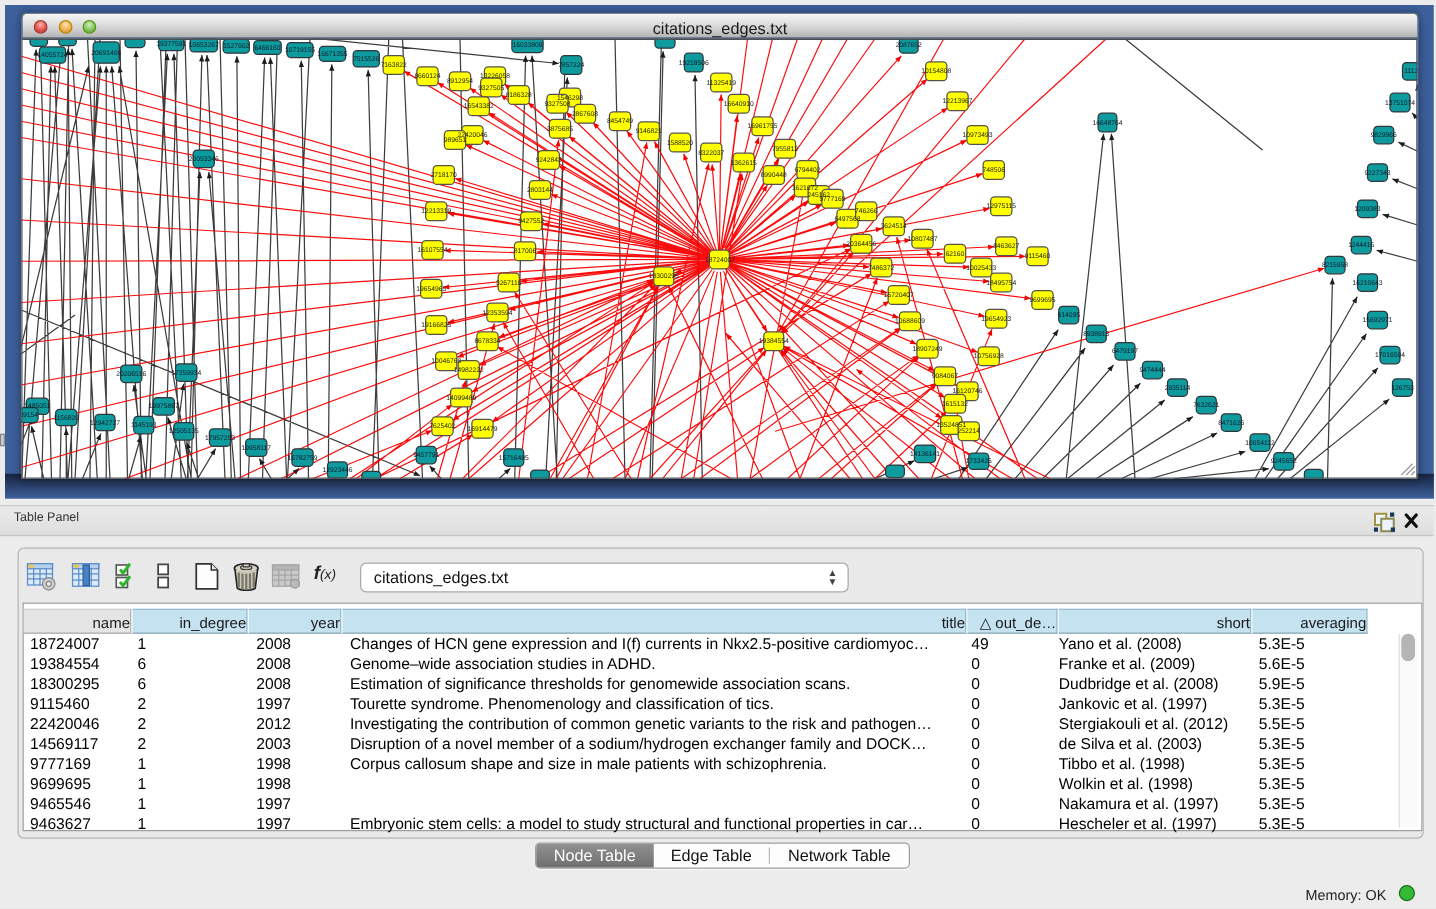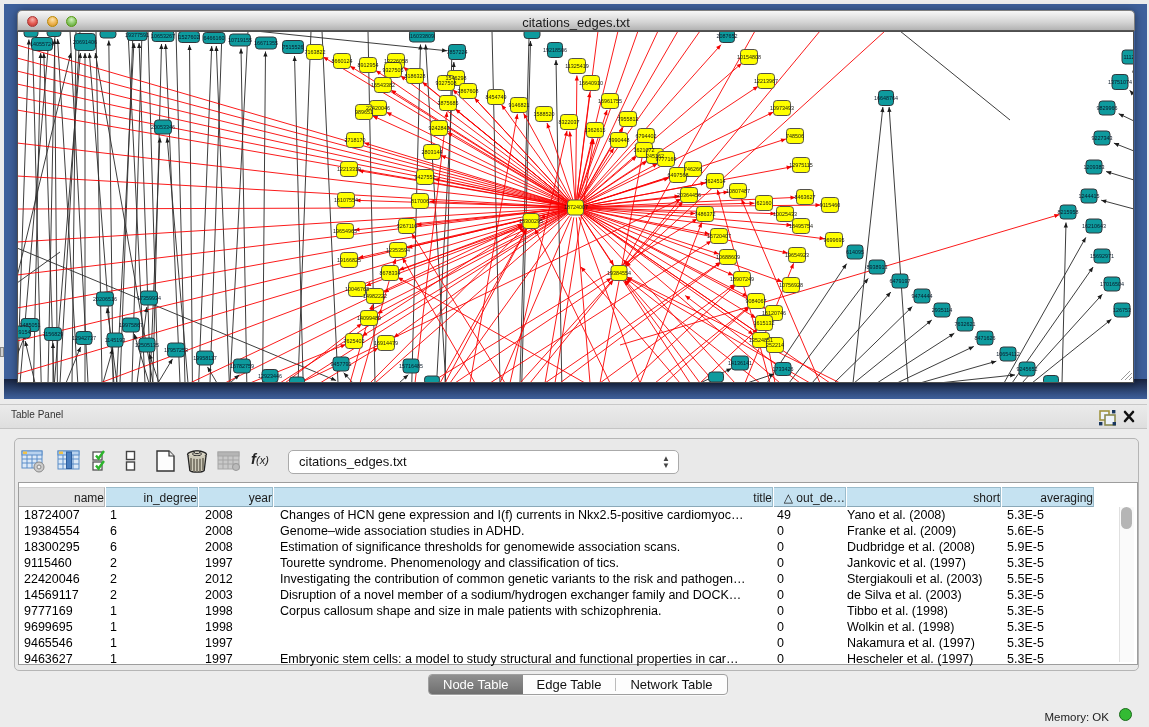--- a/index.html
+++ b/index.html
@@ -440,21 +440,21 @@
               <div class="c4">0</div>
               <div class="c5">Jankovic et al. (1997)</div>
               <div class="c6">5.3E-5</div>
             </div>
             <div class="tr">
               <div class="c0">22420046</div>
               <div class="c1">2</div>
               <div class="c2">2012</div>
               <div class="c3">Investigating the contribution of common genetic variants to the risk and pathogen…</div>
               <div class="c4">0</div>
-              <div class="c5">Stergiakouli et al. (2003)</div>
+              <div class="c5">Stergiakouli et al. (2012)</div>
               <div class="c6">5.5E-5</div>
             </div>
             <div class="tr">
               <div class="c0">14569117</div>
               <div class="c1">2</div>
               <div class="c2">2003</div>
               <div class="c3">Disruption of a novel member of a sodium/hydrogen exchanger family and DOCK…</div>
               <div class="c4">0</div>
               <div class="c5">de Silva et al. (2003)</div>
               <div class="c6">5.3E-5</div>

